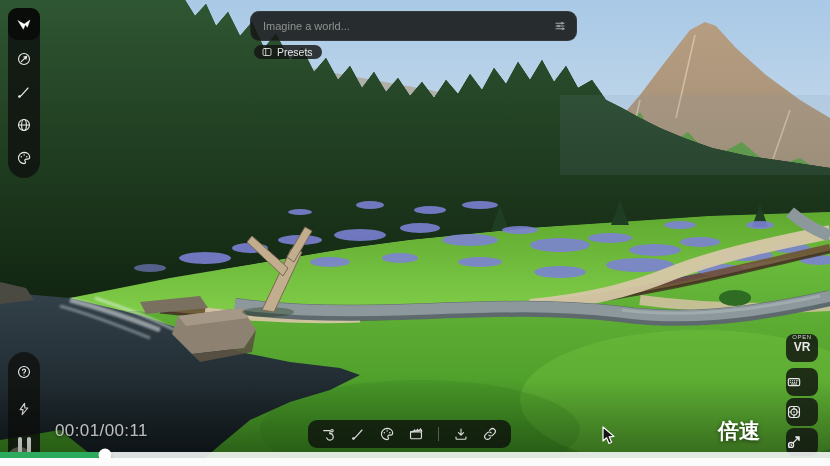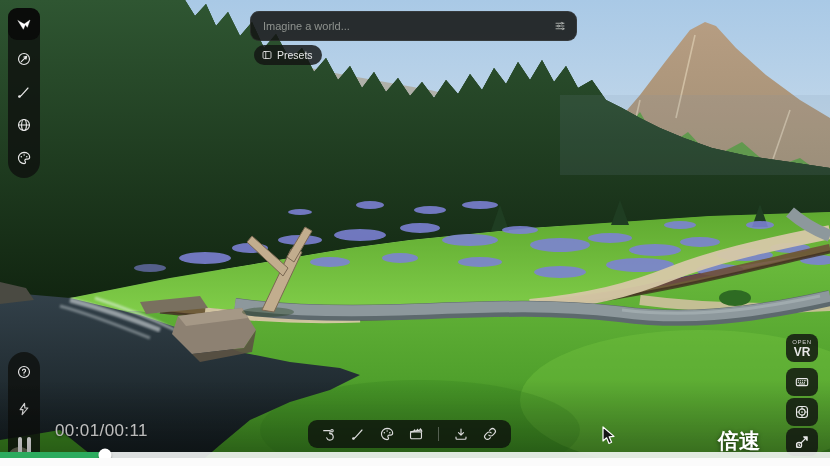--- a/index.html
+++ b/index.html
@@ -36,42 +36,42 @@
             border-radius:9px; background:rgba(20,22,20,.88);
             border:1px solid rgba(255,255,255,.07);
             display:flex; align-items:center; padding:0 10px 0 12px; }
   .prompt input { flex:1; background:transparent; border:none; outline:none;
                   color:#ddd; font-size:11px; }
   .prompt input::placeholder { color:#8f938f; }
   .prompt .tune { color:#b9bdb9; display:flex; }
 
   
   .chips { position:absolute; left:254px; top:45px; display:flex; gap:7px; }
-  .chip { height:20px; padding:0 9px 0 7px; border-radius:10px; background:rgba(18,20,18,.82);
+  .chip { height:14px; padding:0 9px 0 7px; border-radius:10px; background:rgba(18,20,18,.82);
           display:flex; align-items:center; gap:4px; color:#e6e6e6; font-size:10.5px; }
 
   
   .toolbar { position:absolute; left:308px; top:420px; height:28px; border-radius:9px;
              background:rgba(12,14,12,.78); display:flex; align-items:center;
              padding:0 13px; gap:13px; color:#dcdcdc; }
   .tb-div { width:1px; height:14px; background:rgba(255,255,255,.28); margin:0 1px; }
 
   
   .time { position:absolute; left:55px; top:421px; color:#f4f4f4; font-size:17px;
           letter-spacing:.4px; text-shadow:0 1px 3px rgba(0,0,0,.55); }
 
   
   .rbtn { position:absolute; right:12px; width:32px; height:28px; border-radius:8px;
           background:rgba(16,18,16,.82); color:#e8e8e8;
-          display:flex; align-items:center; justify-content:center; }
+          display:flex; align-items:center; }
   .vr { flex-direction:column; line-height:1; gap:1px; }
   .vr .open { font-size:6px; letter-spacing:.6px; color:#cfcfcf; }
   .vr .big { font-size:12px; font-weight:bold; }
 
-  .speed { position:absolute; right:70px; top:427px; color:#fff; font-size:21px;
+  .speed { position:absolute; right:70px; top:417px; color:#fff; font-size:21px;
            font-weight:bold; text-shadow:0 1px 4px rgba(0,0,0,.6);
            font-family:"Liberation Sans", sans-serif; }
 
   .bottom-fade { position:absolute; left:0; right:0; bottom:6px; height:72px;
                  background:linear-gradient(transparent, rgba(0,0,0,.32)); pointer-events:none; }
 
   
   .progress { position:absolute; left:0; right:0; bottom:0; height:6px;
               background:rgba(238,240,240,.92); }
   .progress .played { position:absolute; left:0; top:0; bottom:0; width:12.7%;

